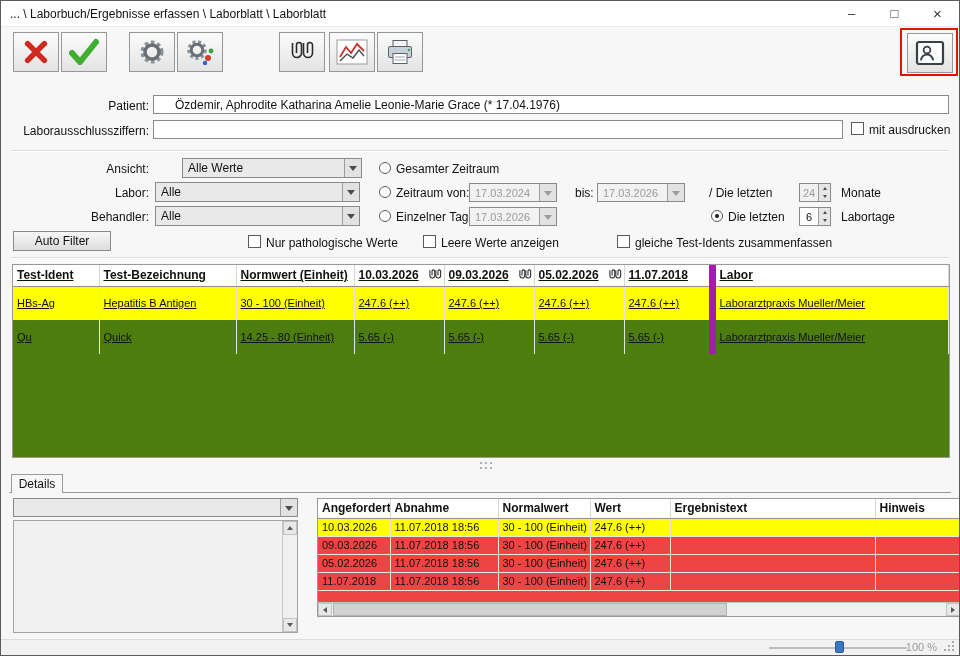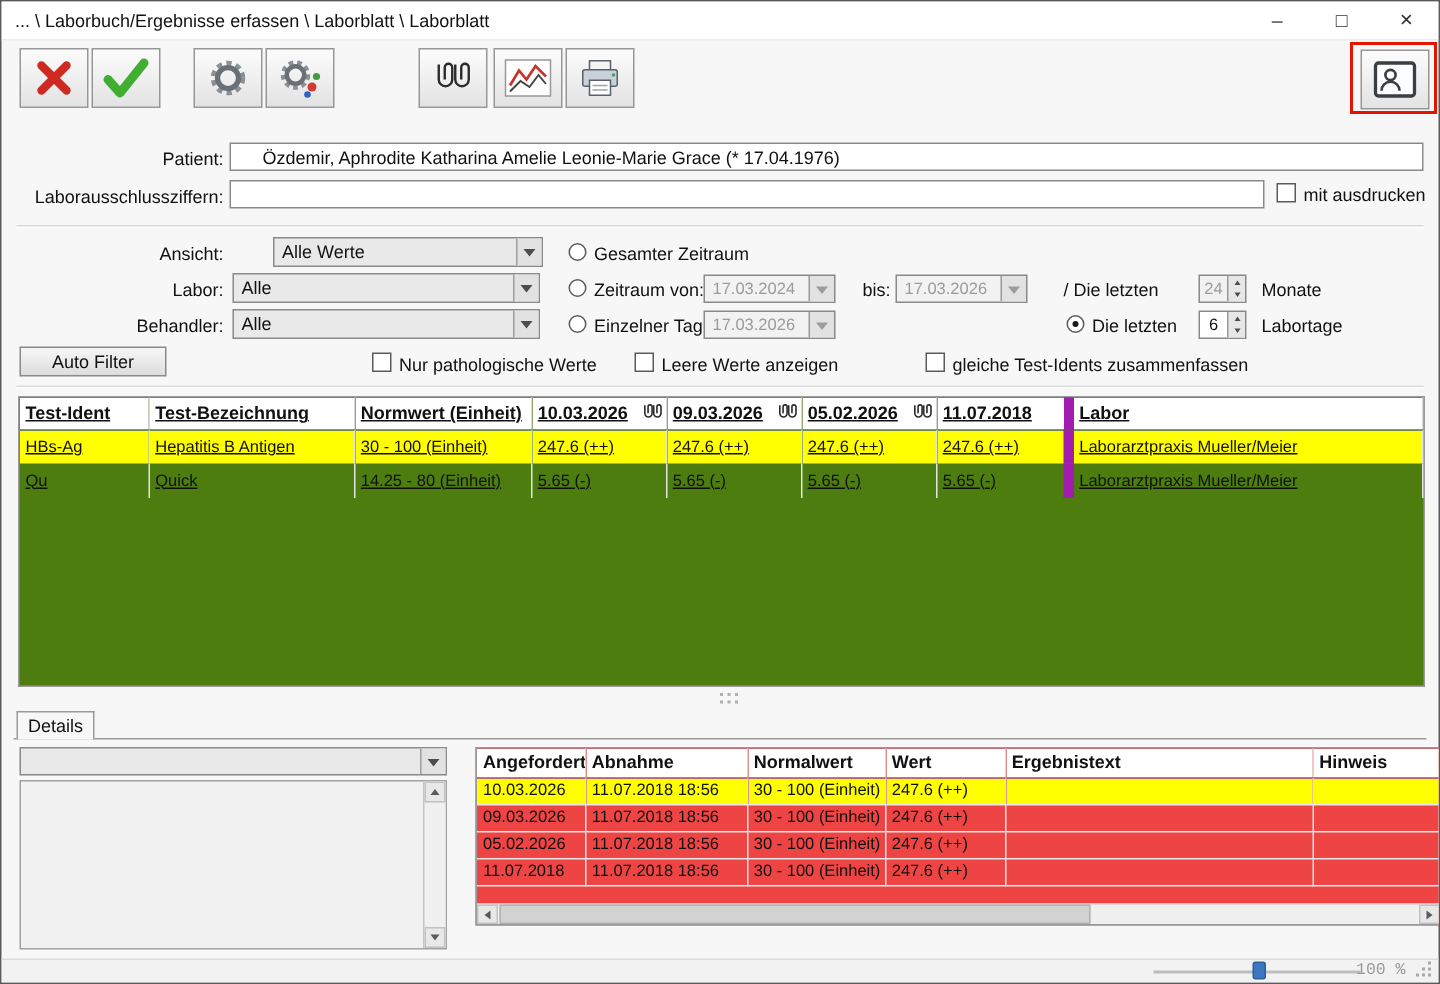--- a/index.html
+++ b/index.html
@@ -54,21 +54,21 @@
 .t-up3{width:0;height:0;border:3px solid transparent;border-bottom:4px solid #5a5a5a;margin-bottom:3px;}
 .t-dn3{width:0;height:0;border:3px solid transparent;border-top:4px solid #5a5a5a;margin-top:3px;}
 .t-lf3{width:0;height:0;border:3px solid transparent;border-right:4px solid #5a5a5a;margin-right:3px;}
 .t-rt3{width:0;height:0;border:3px solid transparent;border-left:4px solid #5a5a5a;margin-left:3px;}
 
 
 .tablebox{position:absolute;background:#4d7c0f;border:1px solid #9a9a9a;text-decoration:underline;}
 table.grid{border-collapse:collapse;table-layout:fixed;width:100%;}
 .grid th{font-size:12px;font-weight:bold;text-align:left;padding:0 4px;height:21px;
   border-bottom:1px solid #8e8e8e;border-right:1px solid #d6d6d6;white-space:nowrap;overflow:hidden;position:relative;background:#fff;}
-.grid td{font-size:11px;text-align:left;padding:0 4px;height:23px;border-right:1px solid #e4e4e4;white-space:nowrap;overflow:hidden;}
+.grid td{font-size:11px;text-align:left;padding:0 4px;height:34px;border-right:1px solid #e4e4e4;white-space:nowrap;overflow:hidden;}
 .grid tr.hl td{background:#ffff00;}
 .grid .dark-sep{border-left:7px solid #a21caf;}
 .th-clip{position:absolute;right:2px;top:4px;}
 .dgrid th{height:19px;}
 .dgrid td{height:18px;border-bottom:1px solid #e8e8e8;}
 
 
 .splitter{position:absolute;left:0;right:0;top:458px;height:13px;}
 .split-dots{position:absolute;left:50%;top:3px;width:2px;height:2px;background:#b0b0b0;
   box-shadow:5px 0 #b0b0b0,10px 0 #b0b0b0,0 5px #b0b0b0,5px 5px #b0b0b0,10px 5px #b0b0b0;}
@@ -86,21 +86,21 @@
 .hscroll{position:absolute;left:0;right:0;bottom:0;height:14px;background:#f0f0f0;border-top:1px solid #c6c6c6;}
 .hs-btn{position:absolute;top:0;width:14px;height:13px;background:#e8e8e8;border:1px solid #c2c2c2;display:flex;align-items:center;justify-content:center;}
 .hs-btn.lf{left:0;}
 .hs-btn.rt{right:0;}
 .hthumb{position:absolute;left:15px;top:0;width:394px;height:13px;background:#d2d2d2;border:1px solid #b2b2b2;}
 
 
 .statusbar{position:absolute;left:0;right:0;bottom:0;height:16px;background:#f2f2f2;border-top:1px solid #dcdcdc;}
 .slider-track{position:absolute;left:768px;top:7px;width:138px;height:2px;background:#bdbdbd;}
 .slider-thumb{position:absolute;left:834px;top:1px;width:9px;height:12px;background:#3a78c2;border:1px solid #2a5f9e;border-radius:2px;}
-.zoom{position:absolute;right:22px;top:1px;font-size:11px;color:#9a9a9a;font-family:Liberation Mono, monospace;}
+.zoom{position:absolute;right:22px;top:1px;font-size:11px;color:#9a9a9a;}
 .grip{position:absolute;right:5px;bottom:4px;width:2px;height:2px;background:#a8a8a8;
   box-shadow:0 -4px #a8a8a8,0 -8px #a8a8a8,-4px 0 #a8a8a8,-8px 0 #a8a8a8,-4px -4px #a8a8a8;}
 </style>
 </head>
 <body>
 
 <div class="window">
 
   <div class="titlebar">
     <span class="title">... \ Laborbuch/Ergebnisse erfassen \ Laborblatt \ Laborblatt</span>

